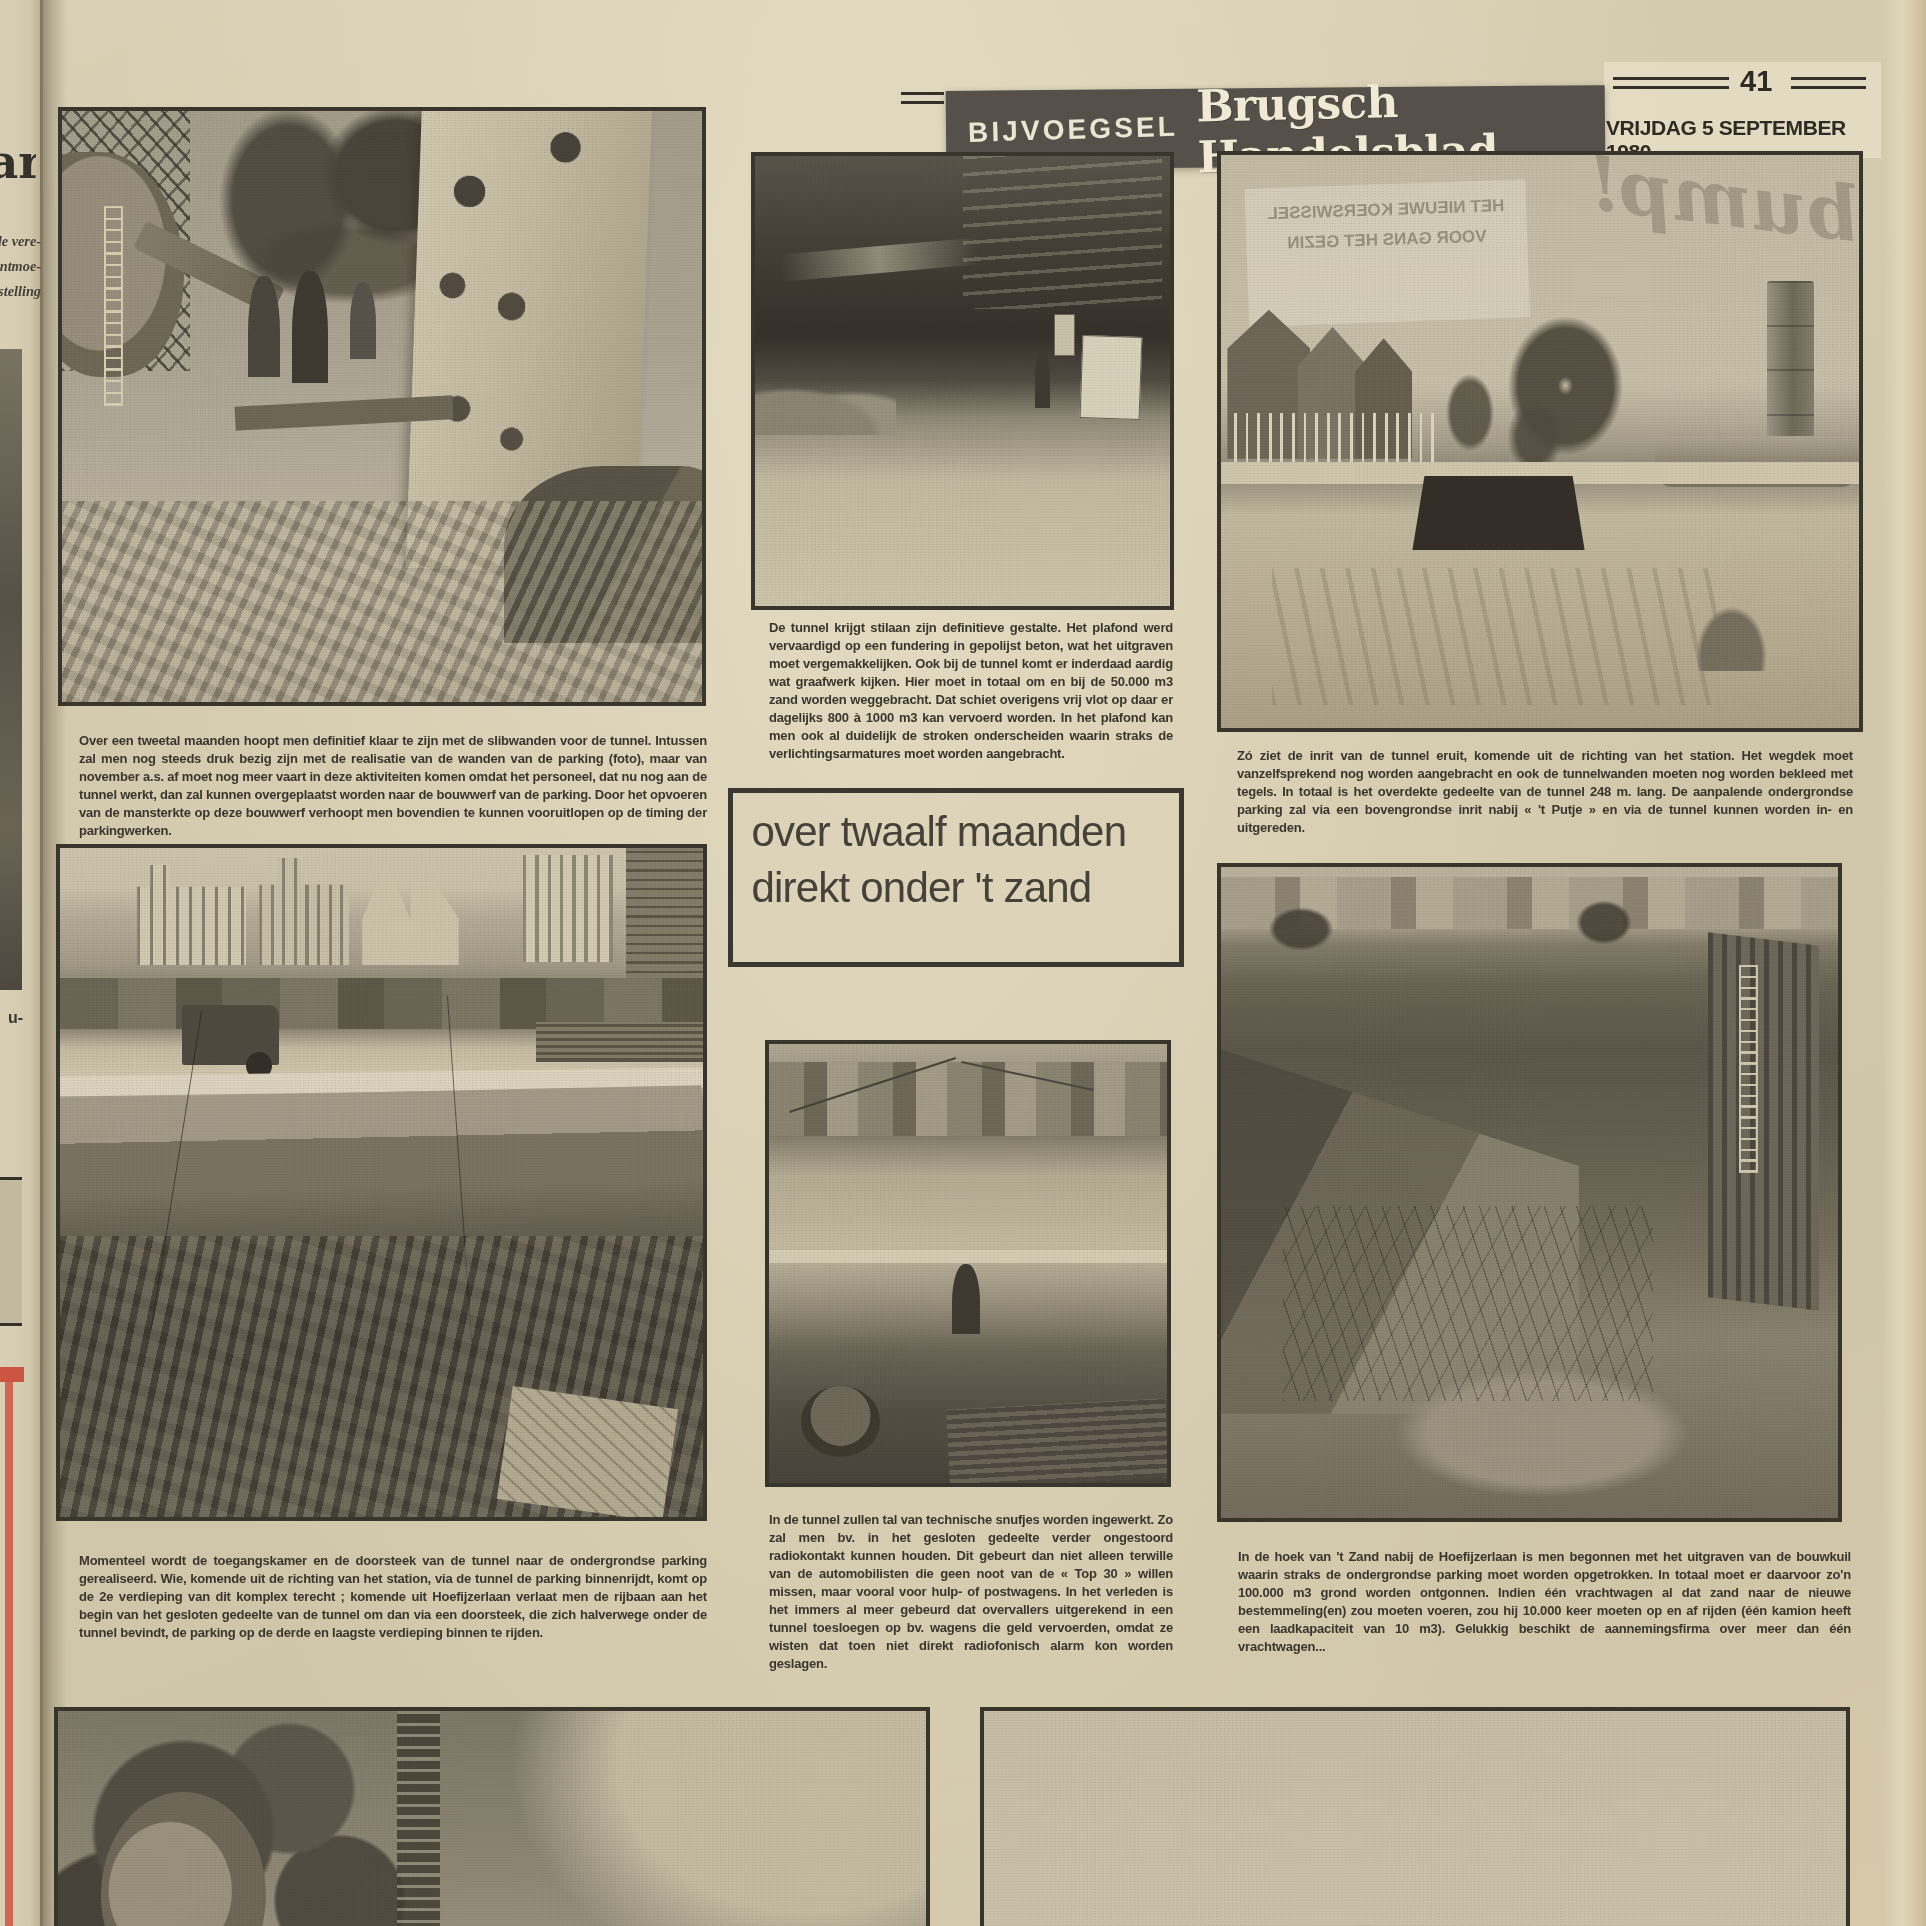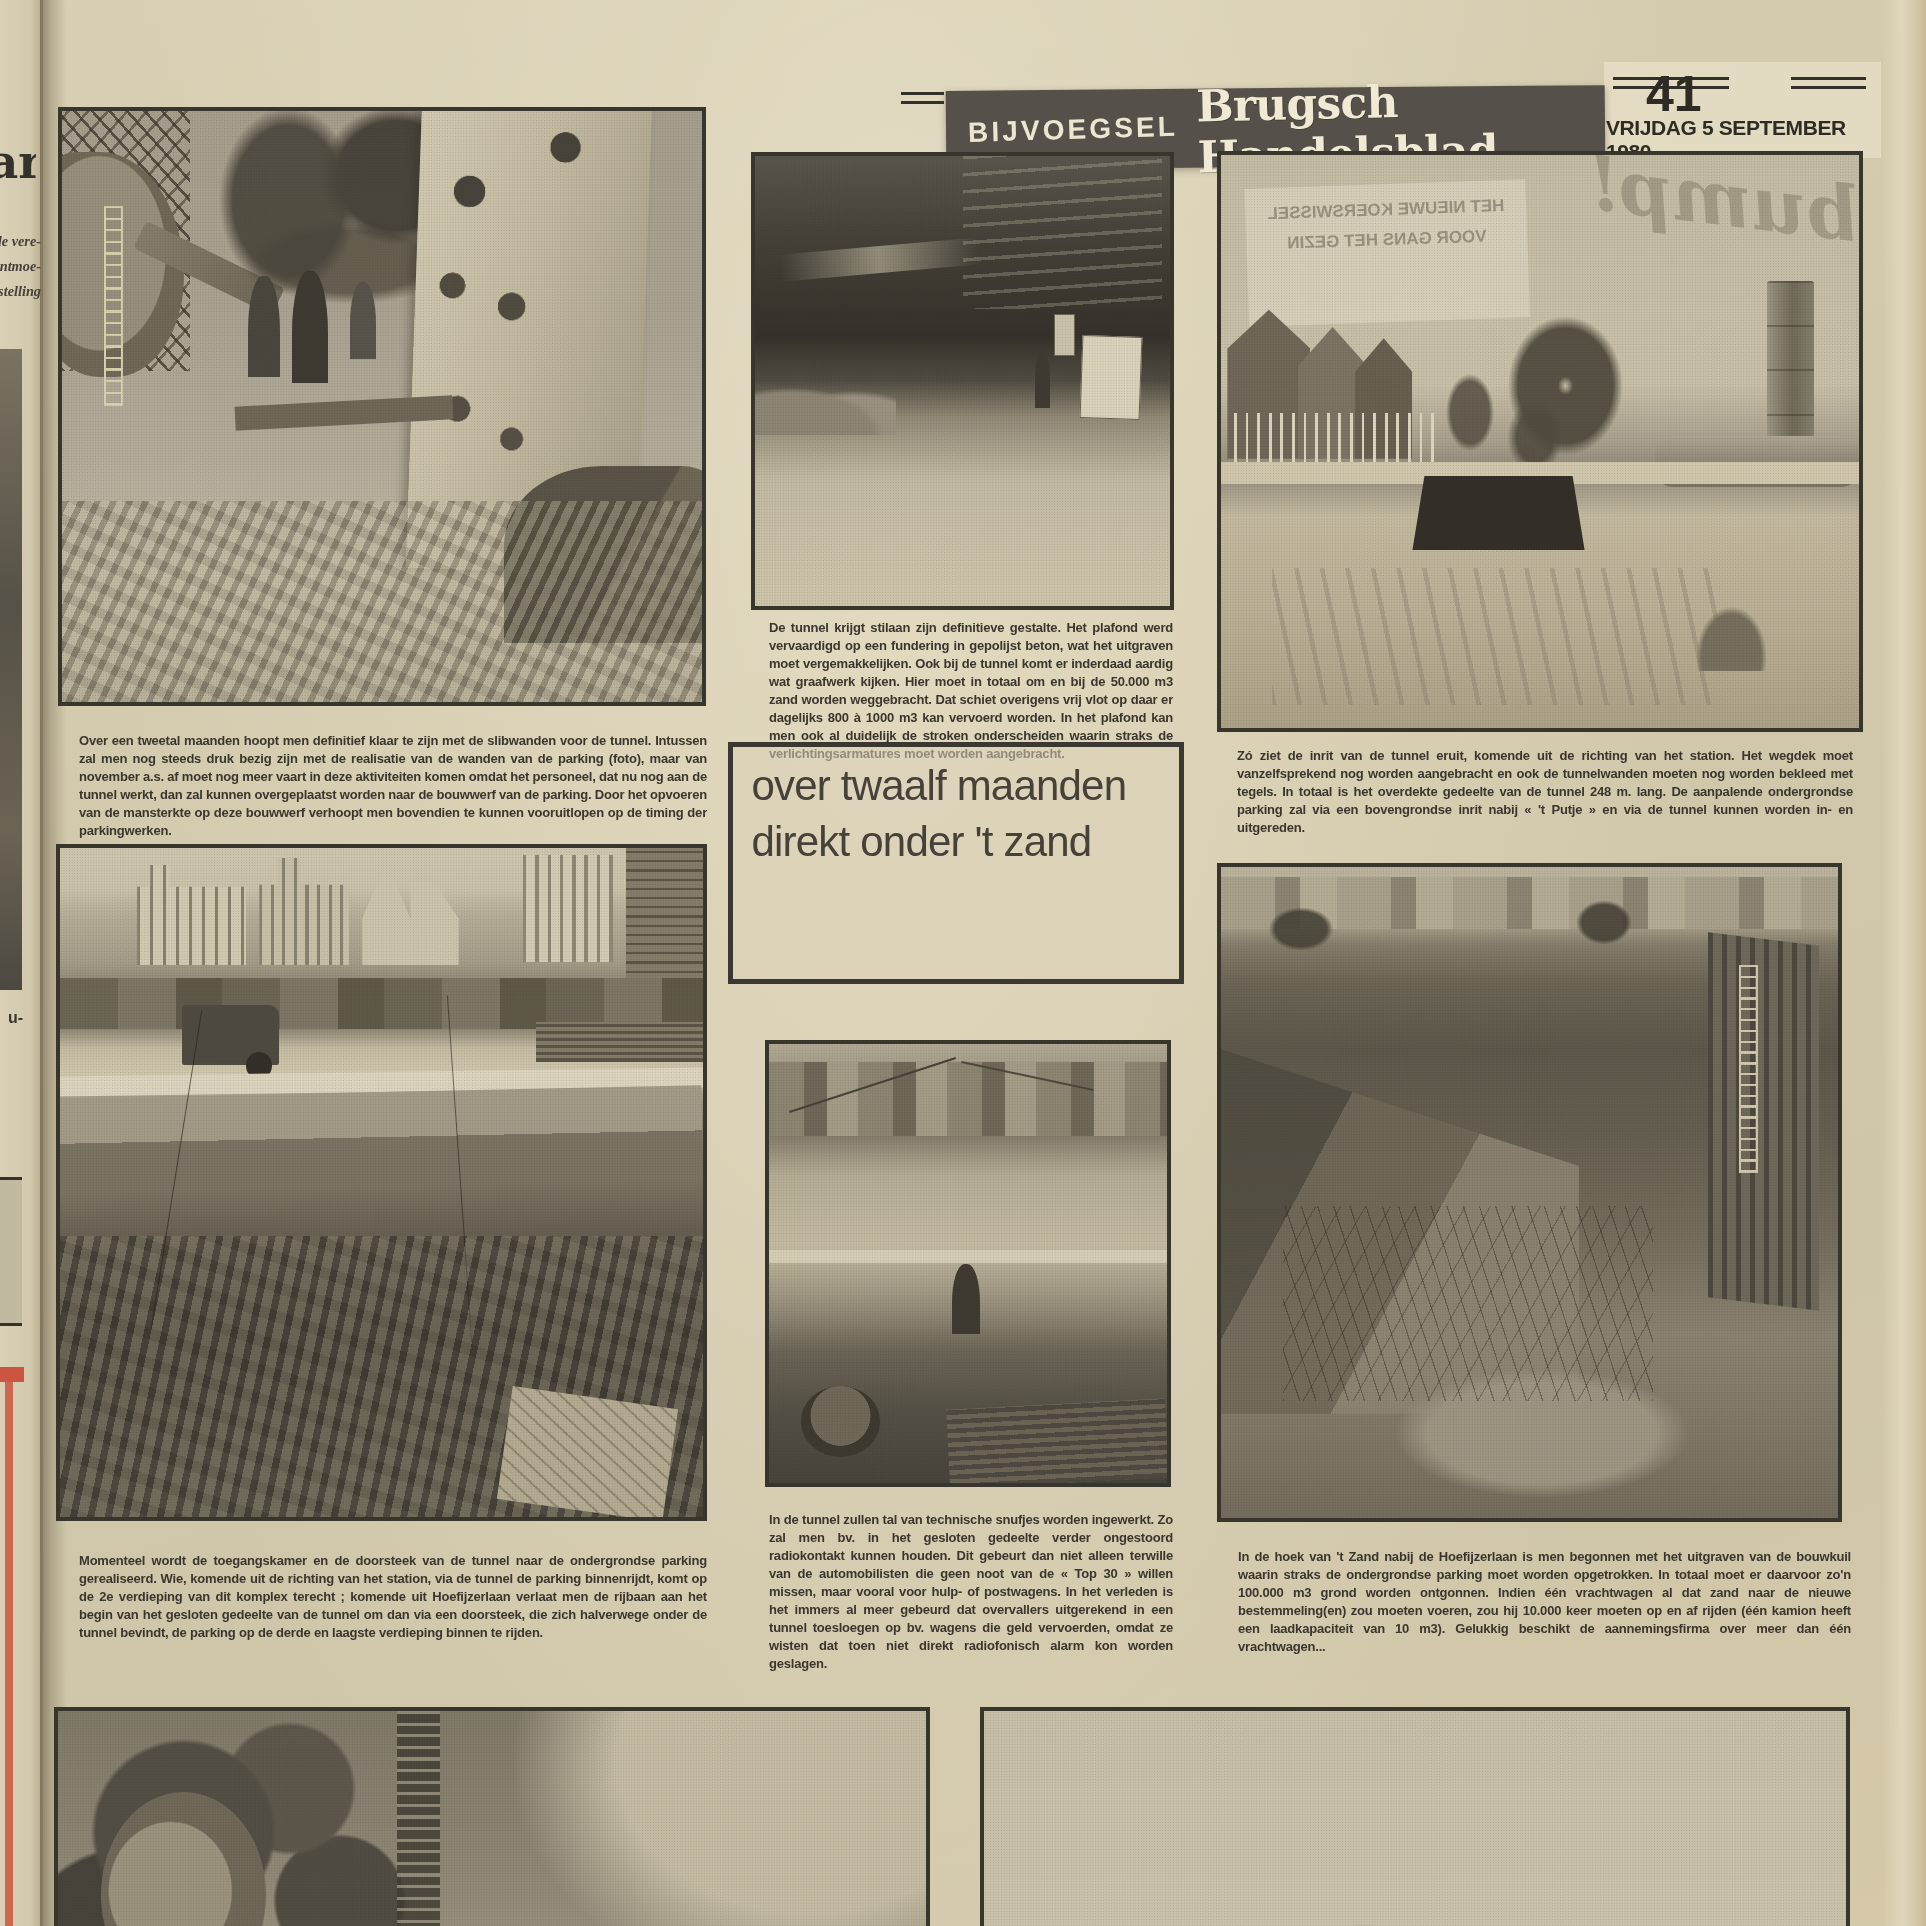--- a/index.html
+++ b/index.html
@@ -10,31 +10,31 @@
   .page-bg{left:43px;top:0;width:1891px;height:2758px;
     background:
       radial-gradient(ellipse at 45% 18%, rgba(240,233,210,.55) 0%, rgba(240,233,210,0) 55%),
       linear-gradient(160deg,#d8cfb4 0%,#d2c8ab 30%,#cfc5a8 55%,#d5c9a8 78%,#d9cca9 100%);}
   .adj-page{left:0;top:0;width:43px;height:2772px;background:linear-gradient(90deg,#d9d0b6 0%,#d3c9ae 70%,#b7ab8d 100%);}
   .gutter{left:40px;top:0;width:27px;height:2772px;
     background:linear-gradient(90deg,rgba(70,60,40,.50) 0%,rgba(90,78,55,.28) 40%,rgba(90,78,55,0) 100%);}
   
   .cap{position:absolute;font-weight:bold;font-size:13px;line-height:18px;letter-spacing:-0.2px;
        color:#3a362e;text-align:justify;}
-  .headline-box{position:absolute;left:728px;top:742px;width:456px;height:242px;
+  .headline-box{position:absolute;left:728px;top:788px;width:456px;height:179px;
        border:5.4px solid #3b3833;background:rgba(219,210,184,.55);box-sizing:border-box;
        padding:10.8px 7.7px 0 18.5px;}
   .headline-box div{font-size:42px;line-height:56px;font-weight:normal;color:#46423a;letter-spacing:-0.8px;white-space:nowrap;}
   .masthead{left:946px;top:88px;width:659px;height:79px;background:#55514a;
        transform:rotate(-.5deg);display:flex;align-items:center;box-shadow:0 2.3px 7px rgba(60,50,30,.35);}
   .bijvoegsel{font-weight:bold;font-size:28px;letter-spacing:3.1px;color:#ece5d0;margin-left:22.3px;transform:rotate(-1.2deg);}
   .blad{font-family:"DejaVu Serif",serif;font-weight:bold;font-size:44px;color:#f0e9d4;
         margin-left:18.5px;letter-spacing:-0.8px;transform:rotate(-.8deg);text-shadow:0.8px 0.8px 0 rgba(30,25,15,.35);}
   .date-bar{left:1606px;top:116px;width:270px;font-weight:bold;font-size:21px;letter-spacing:-0.4px;color:#2e2b25;}
-  .pagenum{left:1646px;top:65px;font-weight:bold;font-size:50px;color:#2e2b25;}
+  .pagenum{left:1740px;top:65px;font-weight:bold;font-size:29px;color:#2e2b25;}
   .dline{position:absolute;height:11.6px;border-top:3.1px solid #33302a;border-bottom:3.1px solid #33302a;box-sizing:border-box;}
   
   .photo{position:absolute;border:4.2px solid #38352d;box-sizing:border-box;overflow:hidden;}
   .photo::after{content:"";position:absolute;inset:0;
       background-image:radial-gradient(rgba(42,38,30,.20) 0.4px,transparent 0.7px);
       background-size:2.7px 2.7px;pointer-events:none;}
   .fig{position:absolute;background:#3e3a32;border-radius:45% 45% 12% 12% / 55% 55% 0 0;}
   .ghost{position:absolute;color:rgba(118,110,93,.42);font-weight:bold;transform:scaleX(-1) rotate(-7deg);
          font-family:"DejaVu Serif",serif;font-style:italic;}
   

